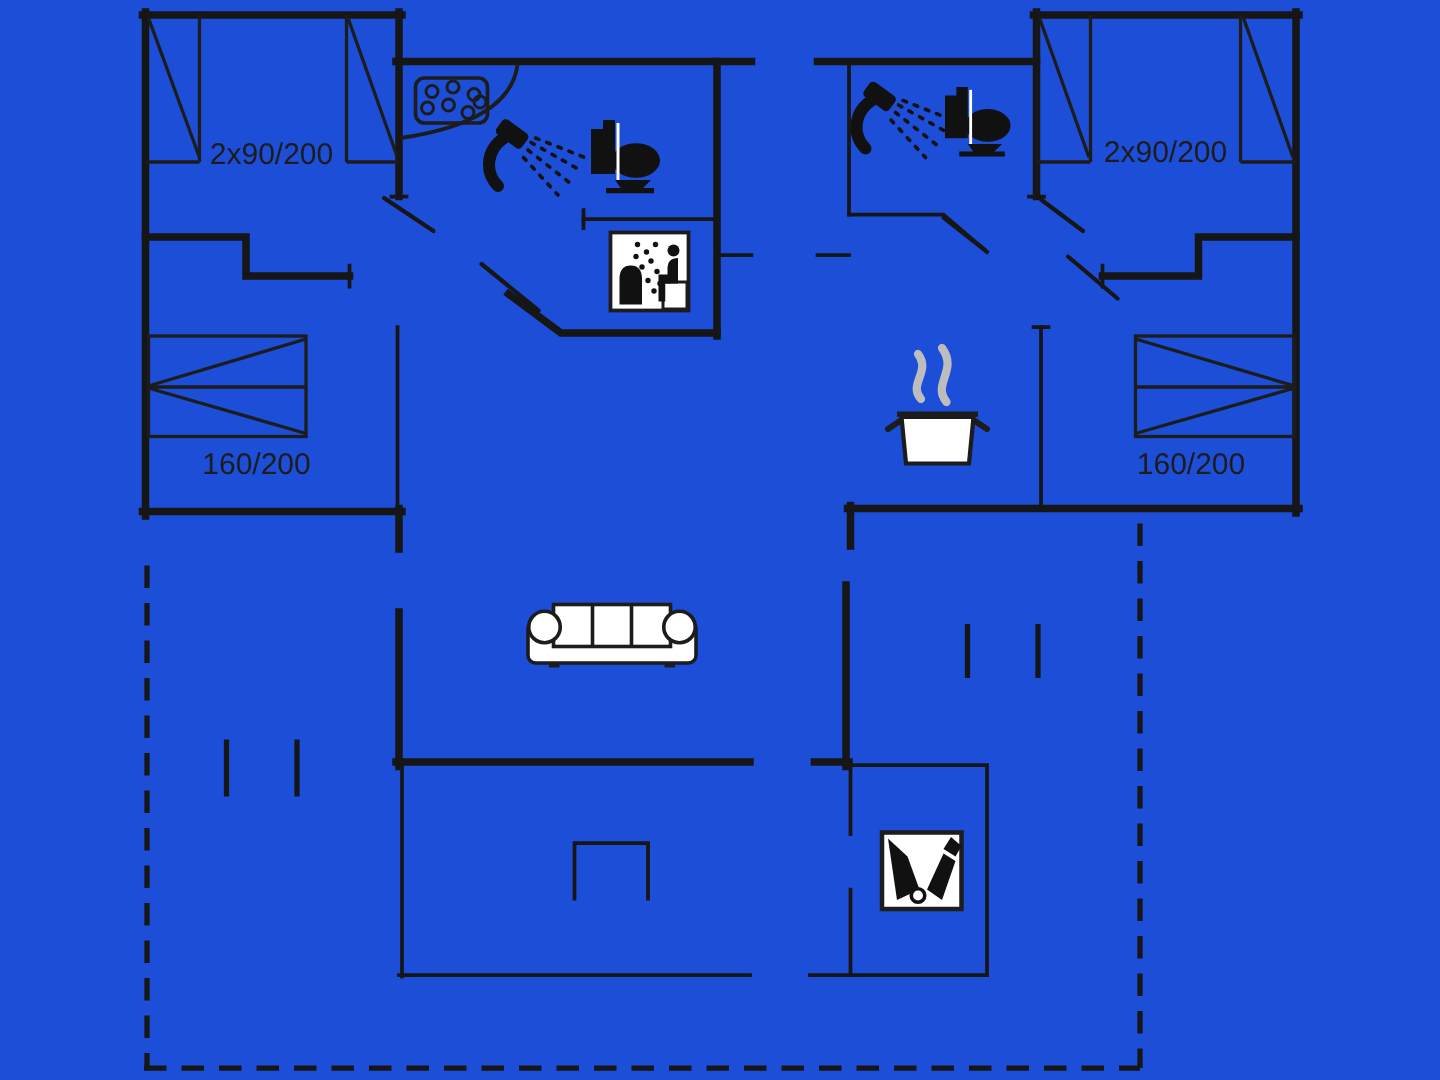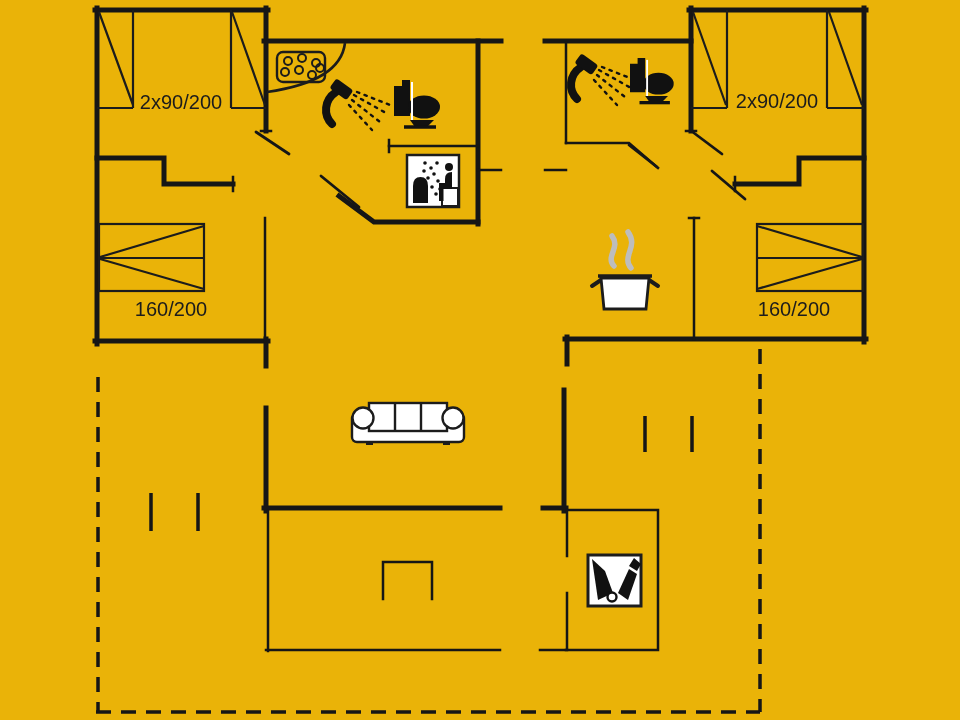--- a/index.html
+++ b/index.html
@@ -1,17 +1,17 @@
 <!DOCTYPE html>
 <html><head>
 <meta charset="utf-8">
 <style>
   html,body{margin:0;padding:0;}
   body{background:#f4f4f4;font-family:"Liberation Sans",sans-serif;}
-  .stage{position:relative;width:960px;height:720px;background:#eab308;overflow:hidden;}
+  .stage{position:relative;width:960px;height:720px;background:#1d4ed8;overflow:hidden;}
   svg{position:absolute;left:0;top:0;}
   .walls path, .thin path{fill:none;stroke-linecap:square;}
   .walls path{stroke-width:5;}
   .thin path{stroke-width:2.5;}
   .beds path, .beds rect{fill:none;stroke-width:2.2;}
   .swing path{fill:none;stroke-width:2.8;stroke-linecap:round;}
   .dash path{fill:none;stroke-width:3.5;stroke-dasharray:15 10;stroke-linecap:butt;}
   .marker path{fill:none;stroke-width:3.5;stroke-linecap:butt;}
   text{font-family:"Liberation Sans",sans-serif;font-size:20px;}
 </style>

